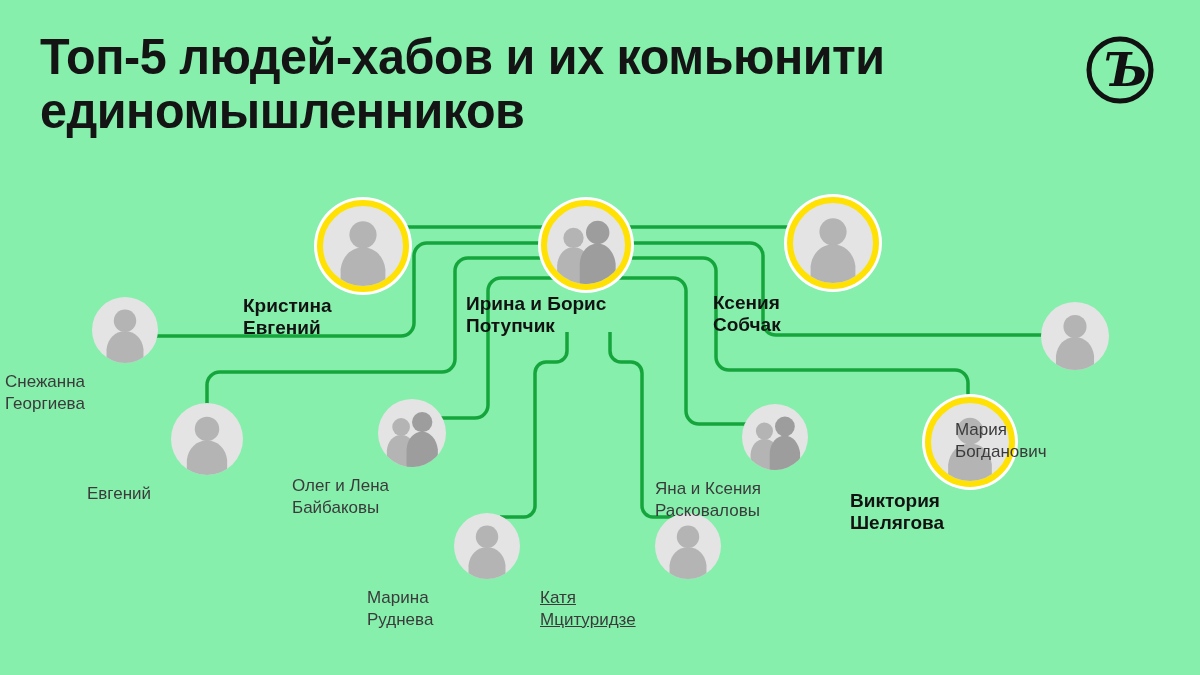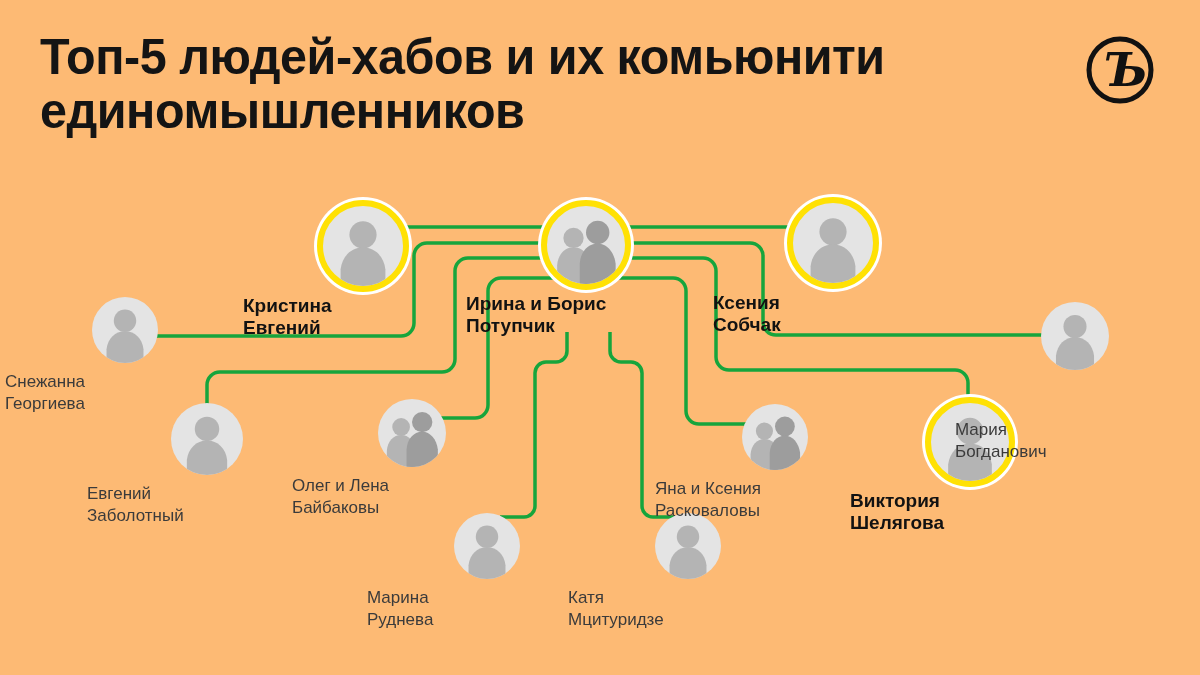--- a/index.html
+++ b/index.html
@@ -7,21 +7,21 @@
     --yellow:#ffe104;
     --circle-fill:#e4e4e4;
     --sil-a:#b4b4b4;
     --sil-b:#9d9d9d;
     --label:#3b3b3b;
     --hub-label:#121212;
     --title:#141414;
   }
   html,body{margin:0;padding:0;background:#ffffff;}
   .canvas{
-    position:relative;width:1200px;height:675px;background:#fdba74;overflow:hidden;
+    position:relative;width:1200px;height:675px;background:#86efac;overflow:hidden;
     font-family:"Liberation Sans","DejaVu Sans",sans-serif;
   }
   .title{
     position:absolute;left:40px;top:30px;width:900px;
     font-size:50px;line-height:54px;font-weight:700;color:var(--title);
     letter-spacing:-0.5px;transform:scaleX(0.97);transform-origin:left top;
   }
   .logo{position:absolute;left:1085px;top:35px;width:70px;height:70px;}
   .logo svg{display:block;width:70px;height:70px;}
   .logo text{
@@ -127,21 +127,20 @@
       <div>Георгиева</div>
     </div>
     <div class="node-avatar" style="left: 171px; top: 403px; width: 72px; height: 72px;">
       <svg viewBox="0 0 100 100" preserveAspectRatio="none">
         <circle cx="50" cy="36" r="17" fill="var(--sil-a)"></circle>
         <path d="M50,52 C35,52 24,63 22,79 L22,100 L78,100 L78,79 C76,63 65,52 50,52 Z" fill="var(--sil-a)"></path>
       </svg>
     </div>
     <div class="node-label" style="left: 87px; top: 483px;">
       <div>Евгений</div>
-      <div>Заболотный</div>
     </div>
     <div class="node-avatar" style="left: 378px; top: 399px; width: 68px; height: 68px;">
       <svg viewBox="0 0 100 100" preserveAspectRatio="none">
         <g fill="var(--sil-a)">
           <circle cx="34" cy="41" r="13"></circle>
           <path d="M34,53 C23,53 14,62 13,76 L13,100 L55,100 L55,76 C54,62 45,53 34,53 Z"></path>
         </g>
         <g fill="var(--sil-b)">
           <circle cx="65" cy="34" r="15"></circle>
           <path d="M65,48 C52,48 43,59 42,74 L42,100 L88,100 L88,74 C86,59 77,48 65,48 Z"></path>
@@ -161,21 +160,21 @@
     <div class="node-label" style="left: 367px; top: 587px;">
       <div>Марина</div>
       <div>Руднева</div>
     </div>
     <div class="node-avatar" style="left: 655px; top: 513px; width: 66px; height: 66px;">
       <svg viewBox="0 0 100 100" preserveAspectRatio="none">
         <circle cx="50" cy="36" r="17" fill="var(--sil-a)"></circle>
         <path d="M50,52 C35,52 24,63 22,79 L22,100 L78,100 L78,79 C76,63 65,52 50,52 Z" fill="var(--sil-a)"></path>
       </svg>
     </div>
-    <div class="node-label" style="left: 568px; top: 587px;">
+    <div class="node-label" style="left: 540px; top: 587px; text-decoration: underline;">
       <div>Катя</div>
       <div>Мцитуридзе</div>
     </div>
     <div class="node-avatar" style="left: 742px; top: 404px; width: 66px; height: 66px;">
       <svg viewBox="0 0 100 100" preserveAspectRatio="none">
         <g fill="var(--sil-a)">
           <circle cx="34" cy="41" r="13"></circle>
           <path d="M34,53 C23,53 14,62 13,76 L13,100 L55,100 L55,76 C54,62 45,53 34,53 Z"></path>
         </g>
         <g fill="var(--sil-b)">

